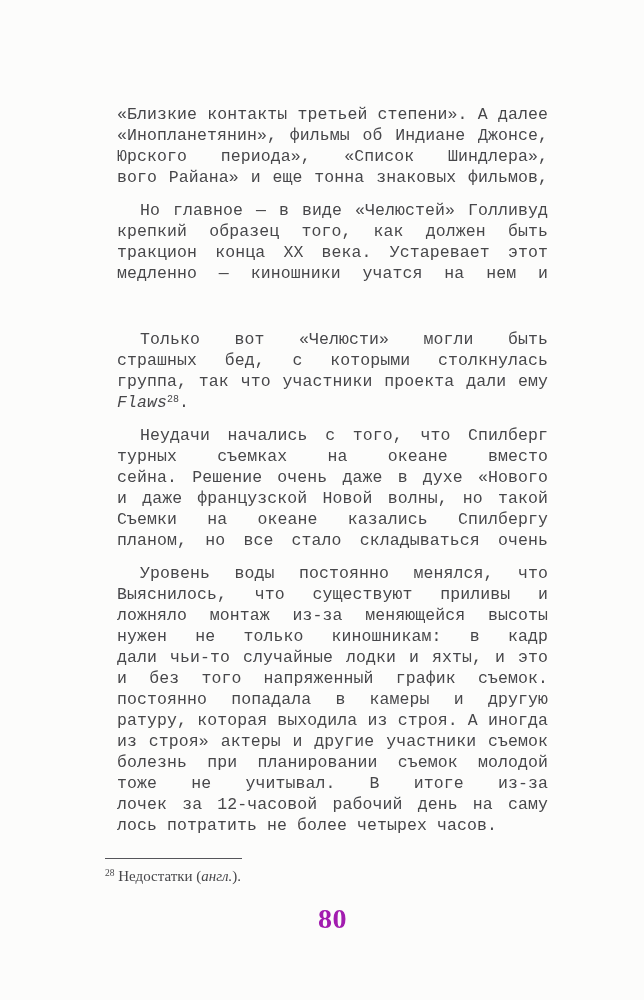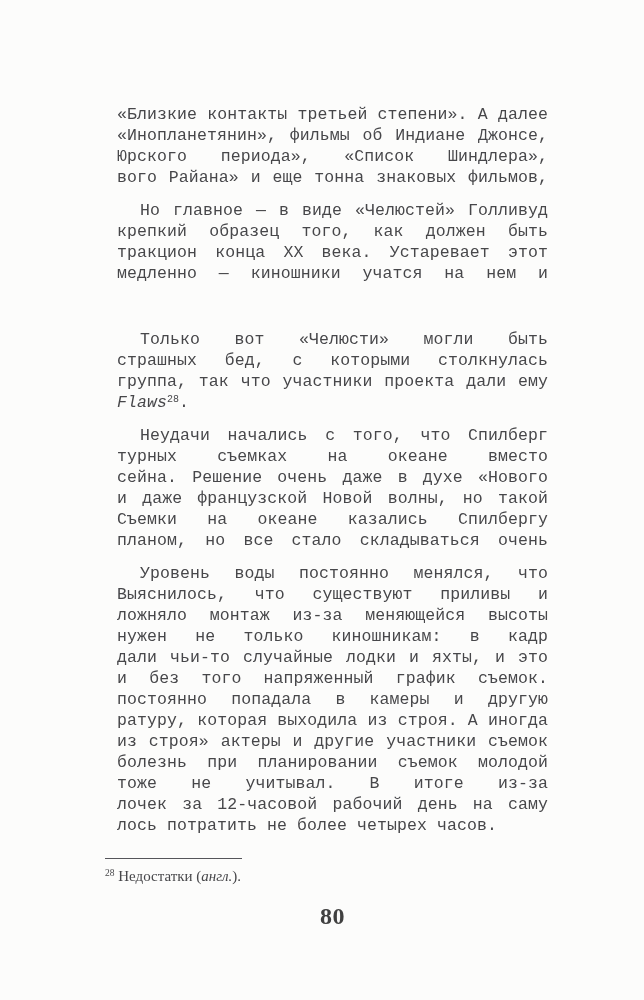--- a/index.html
+++ b/index.html
@@ -57,23 +57,23 @@
     font-size: 15px;
     line-height: 20px;
   }
   .footnote-line sup { font-size: 9.5px; vertical-align: 5px; }
   .page-number {
     position: absolute;
     left: 105px;
     top: 903px;
     width: 455px;
     text-align: center;
-    font-size: 24px;
+    font-size: 28px;
     font-weight: bold;
-    color: #404040;
+    color: #a21caf;
     letter-spacing: 0.5px;
   }
 </style>
 </head>
 <body>
 
 <div class="page">
   <div class="text-block">
       <div class="para">
         <div class="line j">«Близкие контакты третьей степени». А далее были</div>

